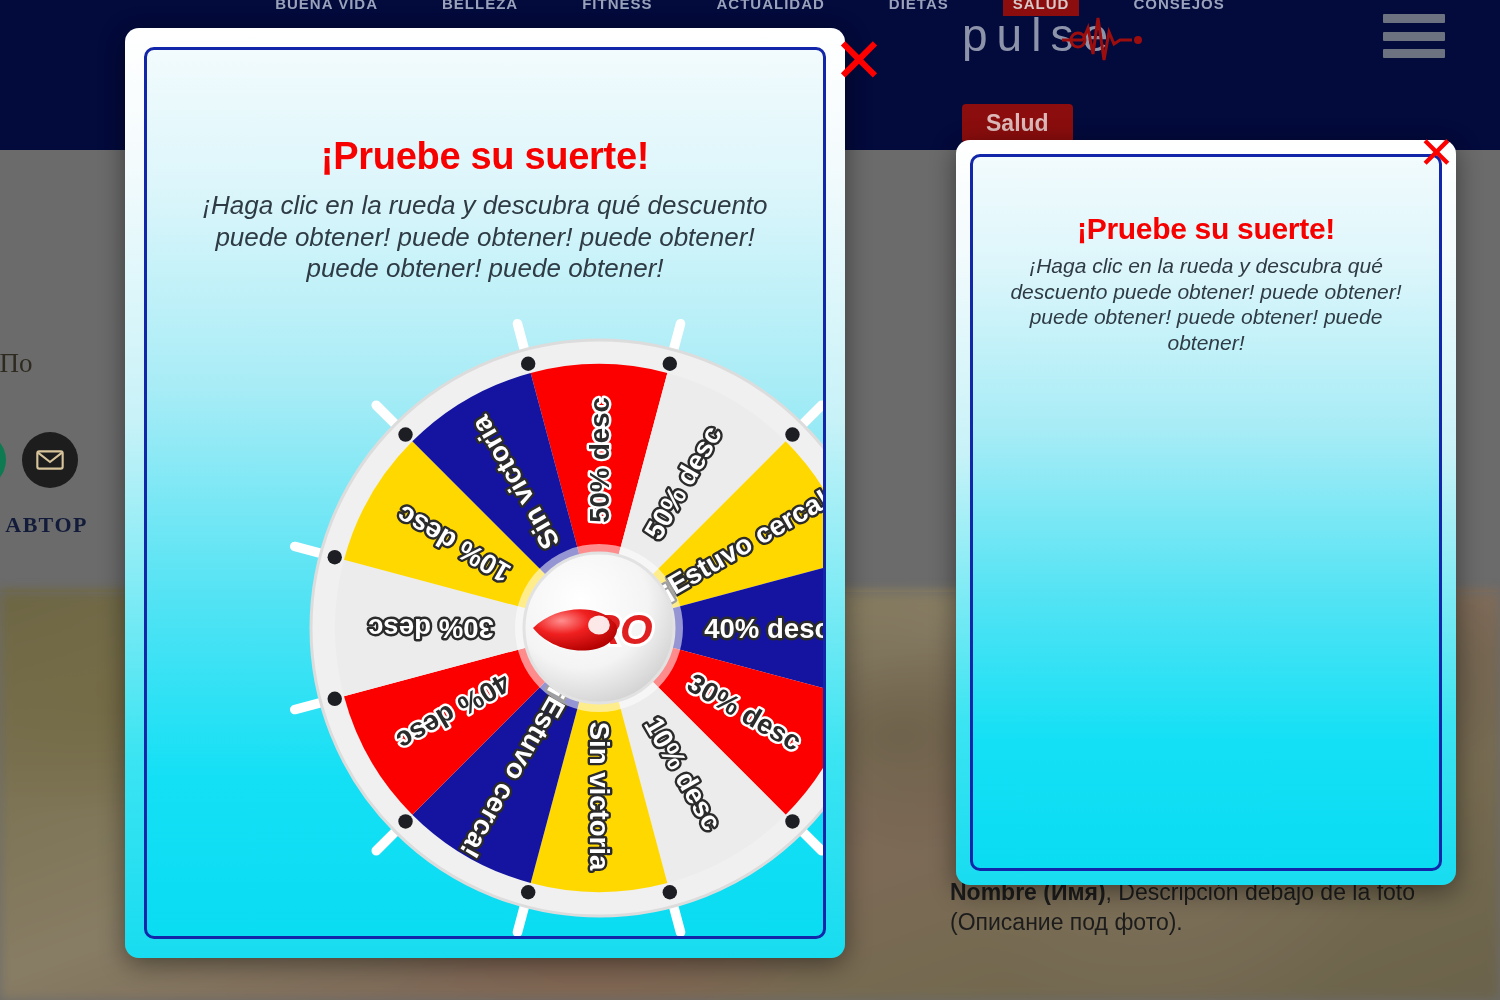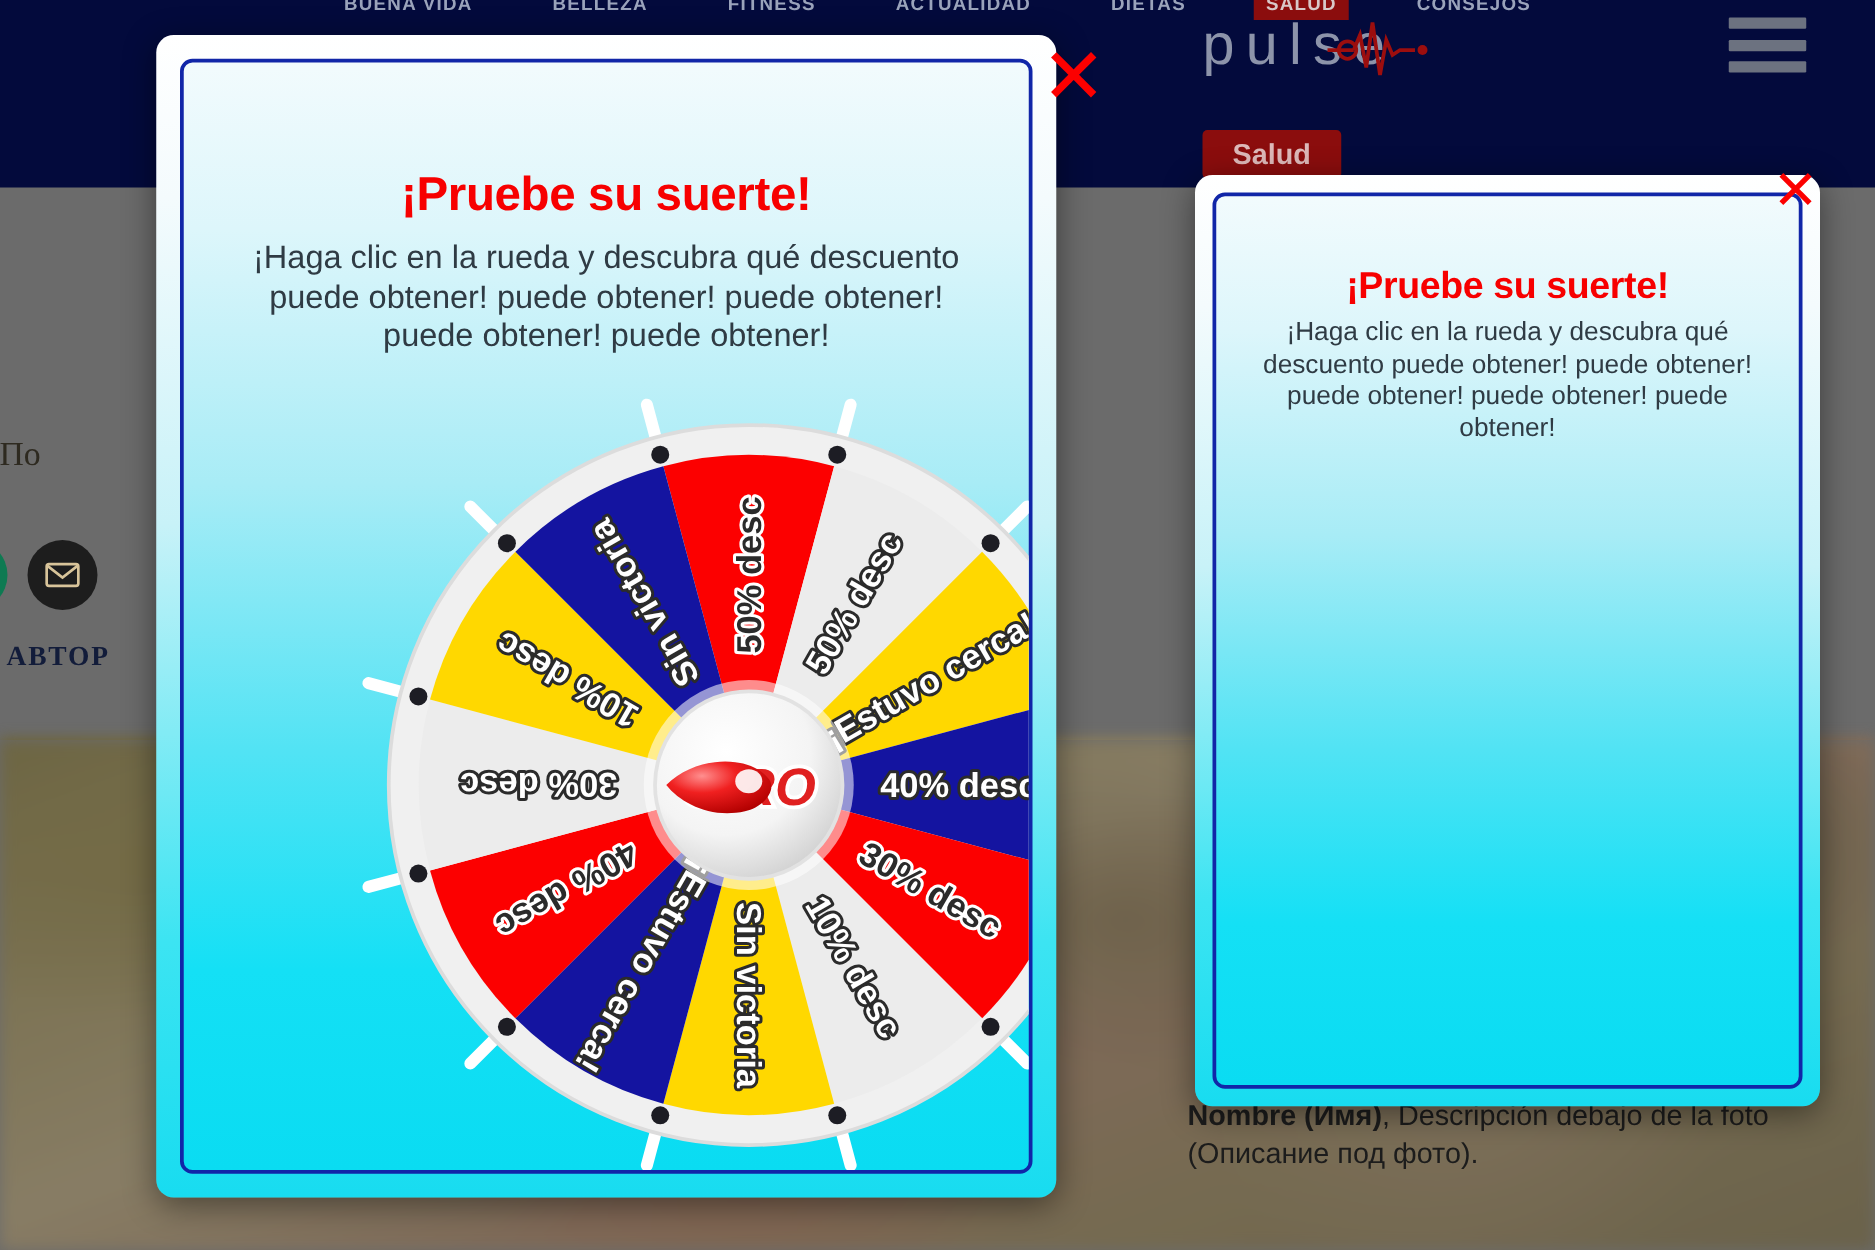--- a/index.html
+++ b/index.html
@@ -95,21 +95,21 @@
     border:3px solid #1126a8;
     border-radius:10px;
     background:linear-gradient(180deg,#f2fbfd 0%,#ddf6fb 15%,#a8ecf6 38%,#52e3f4 62%,#14e0f5 82%,#0adcf2 100%);
     overflow:hidden;
   }
   .modal-title{
     text-align:center; color:#f70000; font-weight:bold;
     letter-spacing:-.3px;
   }
   .modal-sub{
-    text-align:center; color:#2f3b44; 
+    text-align:center; color:#2f3b44; font-style:italic;
     line-height:1.22;
   }
   .close-x{
     position:absolute; color:#fc0000; font-weight:bold; line-height:1;
     cursor:pointer; font-family:"DejaVu Sans", sans-serif;
   }
 
   
   #modal-a{ left:113px; top:28px; width:720px; height:930px; padding:19px; }
   #modal-a .modal-inner{ inset:19px; }

